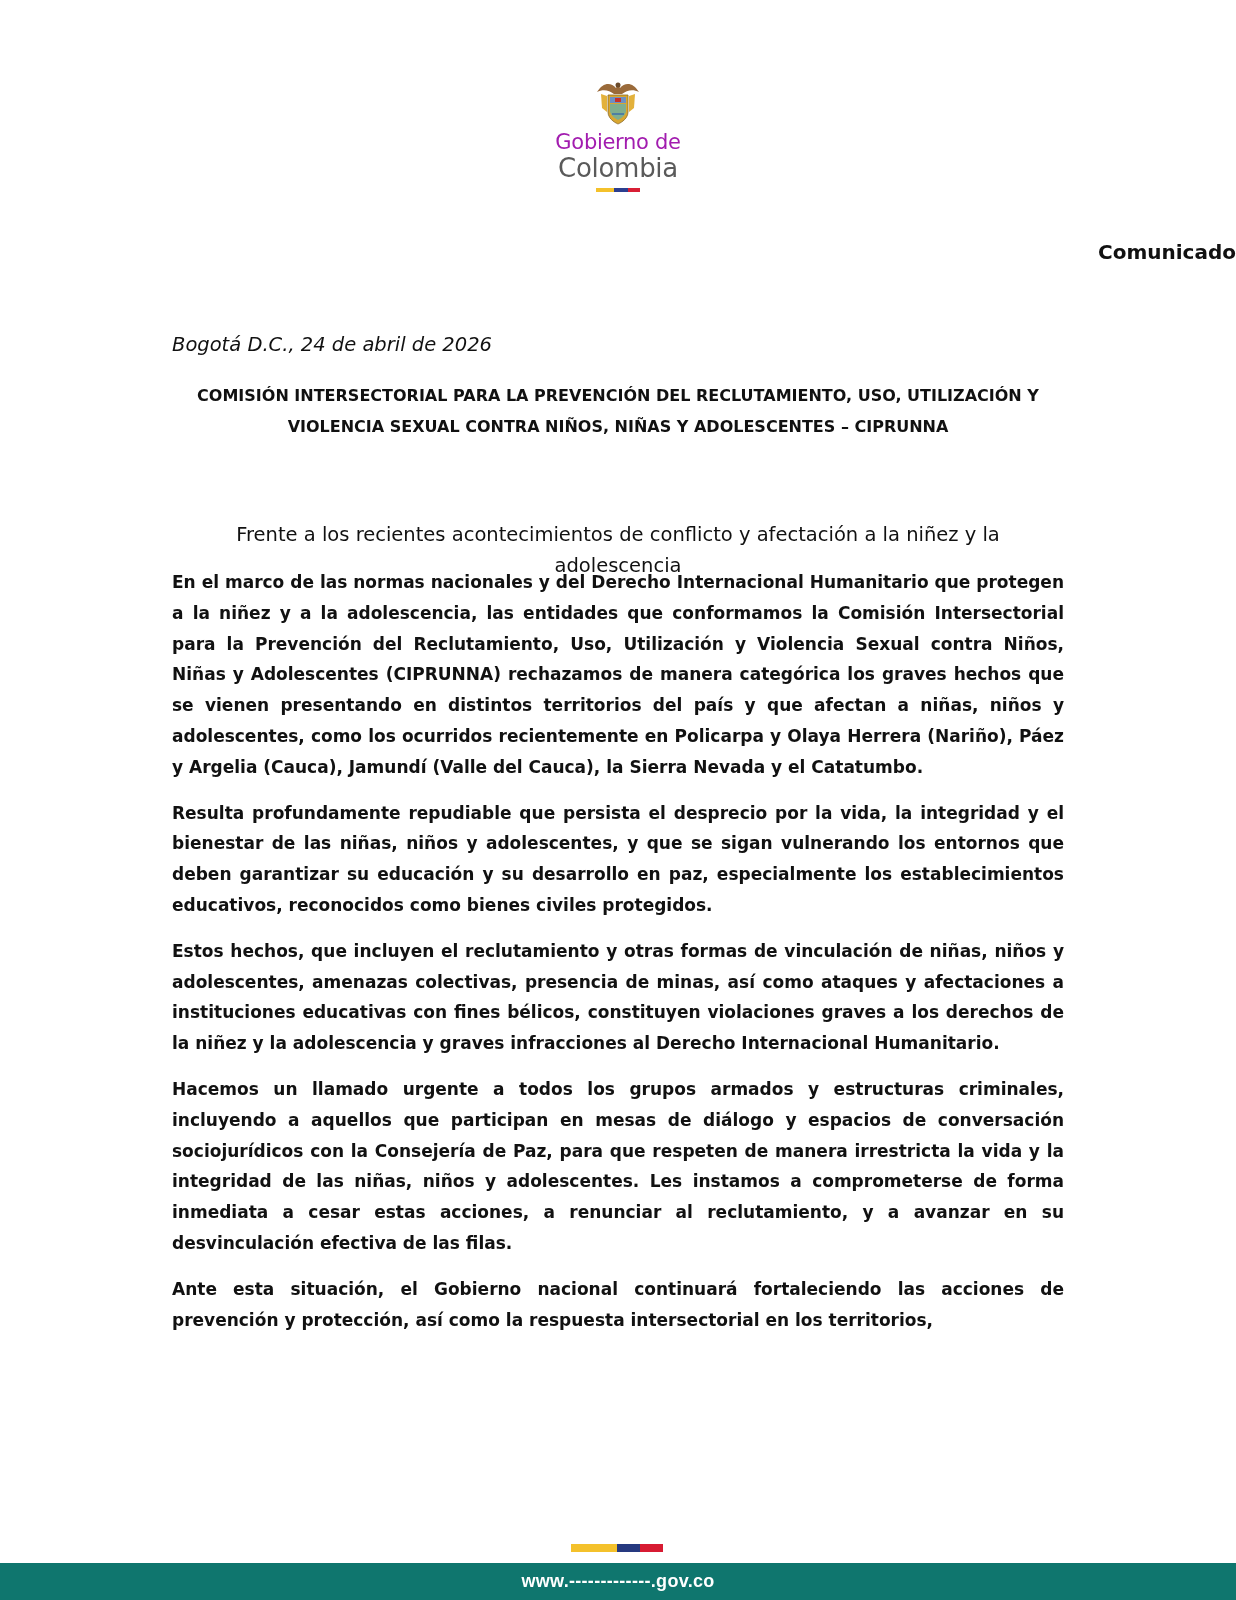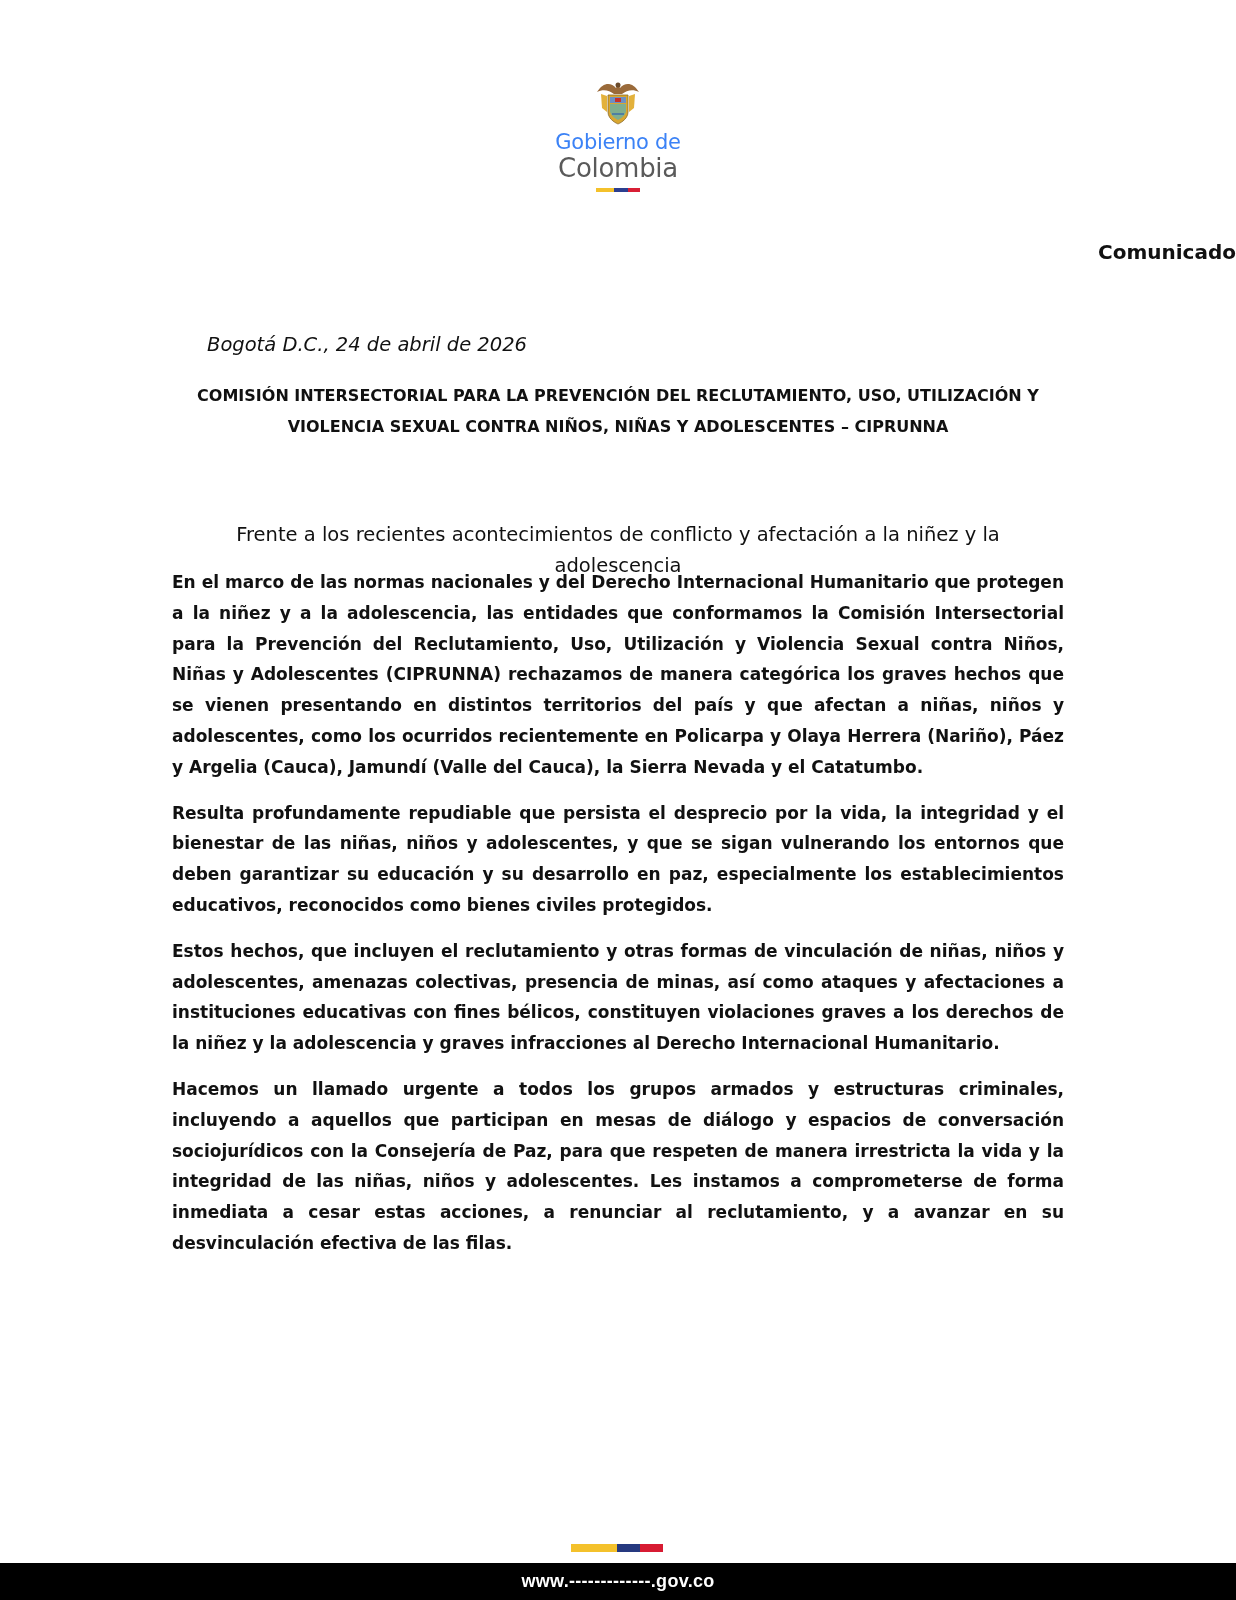--- a/index.html
+++ b/index.html
@@ -24,21 +24,21 @@
       flex-direction: column;
       align-items: center;
     }
     .crest {
       width: 46px;
       height: 50px;
     }
     .logo-line1 {
       font-family: "DejaVu Sans", sans-serif;
       font-size: 21px;
-      color: #3b82f6;
+      color: #a21caf;
       line-height: 24px;
       margin-top: 2px;
       letter-spacing: -0.3px;
     }
     .logo-line2 {
       font-family: "DejaVu Sans", sans-serif;
       font-size: 26px;
       font-weight: normal;
       color: #5a5a5a;
       line-height: 28px;
@@ -60,21 +60,20 @@
       text-align: right;
       font-weight: bold;
       font-size: 20px;
     }
     .date-line {
       position: absolute;
       left: 172px;
       top: 333px;
       font-style: italic;
       font-size: 19.5px;
-      margin-left: 35px;
     }
     .title {
       position: absolute;
       left: 172px;
       width: 892px;
       top: 380px;
       text-align: center;
       font-weight: bold;
       font-size: 16px;
       line-height: 31px;
@@ -112,21 +111,21 @@
     }
     .footer-flag .y { background: #f4c12b; width: 50%; }
     .footer-flag .b { background: #26397f; width: 25%; }
     .footer-flag .r { background: #d71b32; width: 25%; }
     .footer-band {
       position: absolute;
       left: 0;
       right: 0;
       top: 1563px;
       height: 37px;
-      background: #000000;
+      background: #0f766e;
       display: flex;
       justify-content: center;
       align-items: center;
     }
     .footer-url {
       color: #ffffff;
       font-family: "Liberation Sans", sans-serif;
       font-weight: bold;
       font-size: 18px;
       letter-spacing: 0.3px;
@@ -165,20 +164,21 @@
 
 <div class="title">COMISIÓN INTERSECTORIAL PARA LA PREVENCIÓN DEL RECLUTAMIENTO, USO, UTILIZACIÓN Y VIOLENCIA SEXUAL CONTRA NIÑOS, NIÑAS Y ADOLESCENTES – CIPRUNNA</div>
 
 <div class="subtitle">Frente a los recientes acontecimientos de conflicto y afectación a la niñez y la adolescencia</div>
 
 <div class="body-text">
   <p>En el marco de las normas nacionales y del Derecho Internacional Humanitario que protegen a la niñez y a la adolescencia, las entidades que conformamos la Comisión Intersectorial para la Prevención del Reclutamiento, Uso, Utilización y Violencia Sexual contra Niños, Niñas y Adolescentes (CIPRUNNA) rechazamos de manera categórica los graves hechos que se vienen presentando en distintos territorios del país y que afectan a niñas, niños y adolescentes, como los ocurridos recientemente en Policarpa y Olaya Herrera (Nariño), Páez y Argelia (Cauca), Jamundí (Valle del Cauca), la Sierra Nevada y el Catatumbo.</p>
   <p>Resulta profundamente repudiable que persista el desprecio por la vida, la integridad y el bienestar de las niñas, niños y adolescentes, y que se sigan vulnerando los entornos que deben garantizar su educación y su desarrollo en paz, especialmente los establecimientos educativos, reconocidos como bienes civiles protegidos.</p>
   <p>Estos hechos, que incluyen el reclutamiento y otras formas de vinculación de niñas, niños y adolescentes, amenazas colectivas, presencia de minas, así como ataques y afectaciones a instituciones educativas con fines bélicos, constituyen violaciones graves a los derechos de la niñez y la adolescencia y graves infracciones al Derecho Internacional Humanitario.</p>
   <p>Hacemos un llamado urgente a todos los grupos armados y estructuras criminales, incluyendo a aquellos que participan en mesas de diálogo y espacios de conversación sociojurídicos con la Consejería de Paz, para que respeten de manera irrestricta la vida y la integridad de las niñas, niños y adolescentes. Les instamos a comprometerse de forma inmediata a cesar estas acciones, a renunciar al reclutamiento, y a avanzar en su desvinculación efectiva de las filas.</p>
+  <p>Ante esta situación, el Gobierno nacional continuará fortaleciendo las acciones de prevención y protección, así como la respuesta intersectorial en los territorios,</p>
 </div>
 
 <div class="footer-flag">
   <span class="y"></span>
     <span class="b"></span>
     <span class="r"></span>
 </div>
 
 <div class="footer-band">
   <span class="footer-url">www.-------------.gov.co</span>

